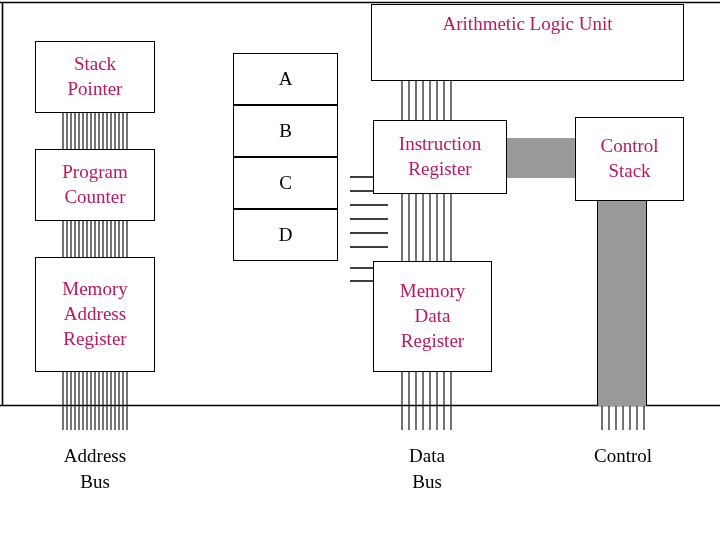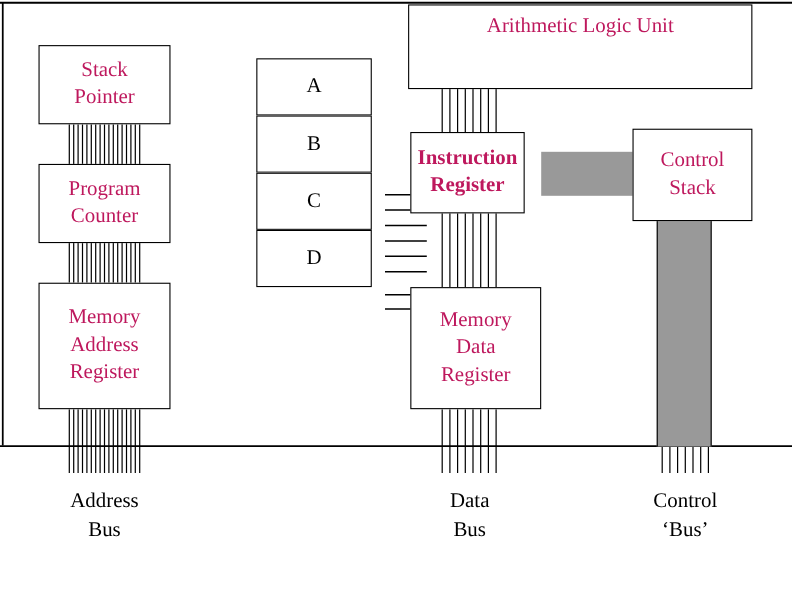--- a/index.html
+++ b/index.html
@@ -224,21 +224,21 @@
     <span>C</span>
   </div>
   <div class="regcell" style="left:233px; top:209px; width:105px; height:52px;">
     <span>D</span>
   </div>
 
   <div class="box top" style="left:371px; top:4px; width:313px; height:77px;">
     <span>Arithmetic Logic Unit</span>
   </div>
 
-  <div class="box" style="left:373px; top:120px; width:104px; height:74px;font-weight:bold;">
+  <div class="box" style="left:373px; top:120px; width:134px; height:74px;">
     <span>Instruction</span>
     <span>Register</span>
   </div>
 
   <div class="box" style="left:575px; top:117px; width:109px; height:84px;">
     <span>Control</span>
     <span>Stack</span>
   </div>
 
   <div class="box" style="left:373px; top:261px; width:119px; height:111px;">
@@ -252,16 +252,15 @@
     <div>Bus</div>
   </div>
 
   <div class="buslabel" style="left:357px; top:443px; width:140px;">
     <div>Data</div>
     <div>Bus</div>
   </div>
 
   <div class="buslabel" style="left:553px; top:443px; width:140px;">
     <div>Control</div>
-    <div>‘Bus’</div>
   </div>
 
 </div>
 
 </body></html>

